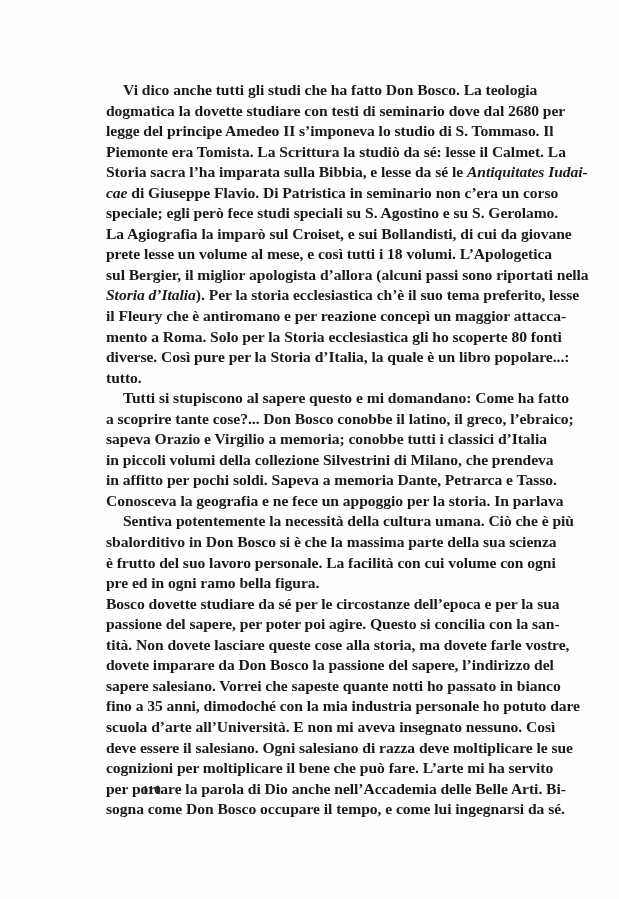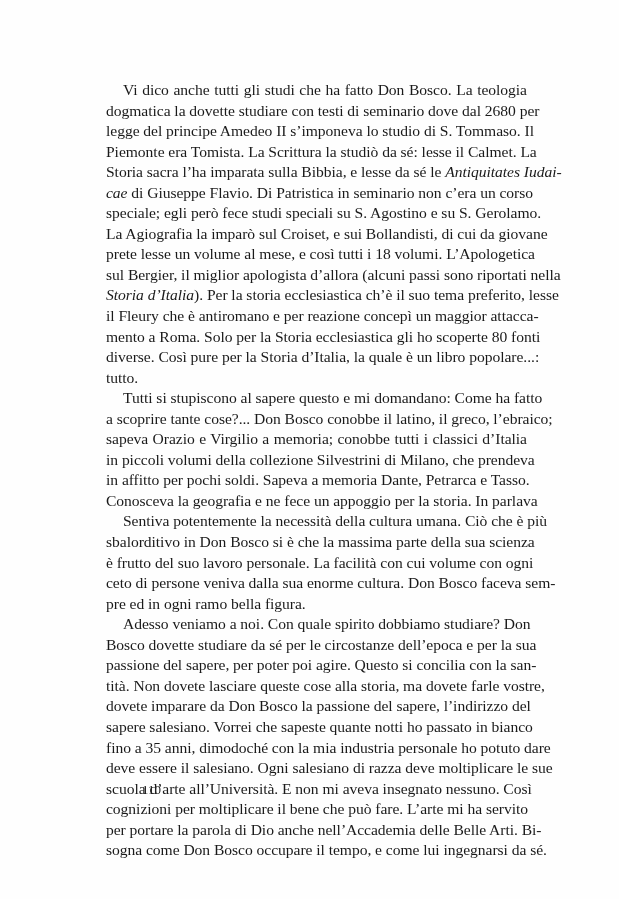--- a/index.html
+++ b/index.html
@@ -1,20 +1,20 @@
 <!DOCTYPE html>
 <html><head>
 <meta charset="utf-8">
 <style>
   html, body { margin: 0; padding: 0; }
   body {
     width: 619px; height: 899px; background: #ffffff; position: relative; overflow: hidden;
     font-family: "Liberation Serif", "DejaVu Serif", serif; color: #1a1a1a;
   }
-  .page { position: absolute; left: 0; top: 0; width: 619px; height: 899px; background: #fefefe; }
+  .page { position: absolute; left: 0; top: 0; width: 619px; height: 899px; background: #fefefe; font-weight: bold; }
   .textblock { position: absolute; left: 106px; top: 80px; width: 421px; }
   .line {
     display: block; height: 20.55px; line-height: 20.55px; font-size: 15.6px;
     white-space: nowrap; text-align: justify; text-align-last: justify; letter-spacing: -0.05px;
   }
   .line.last { text-align-last: left; }
   .line.indent { text-indent: 17px; }
   .page-number {
     position: absolute; left: 106px; top: 782px; font-size: 13px; line-height: 16px; color: #222; margin-left: 36px;
   }
@@ -47,32 +47,30 @@
         <span class="line">a scoprire tante cose?... Don Bosco conobbe il latino, il greco, l’ebraico;</span>
         <span class="line">sapeva Orazio e Virgilio a memoria; conobbe tutti i classici d’Italia</span>
         <span class="line">in piccoli volumi della collezione Silvestrini di Milano, che prendeva</span>
         <span class="line">in affitto per pochi soldi. Sapeva a memoria Dante, Petrarca e Tasso.</span>
         <span class="line">Conosceva la geografia e ne fece un appoggio per la storia. In parlava</span>
       </div>
       <div>
         <span class="line indent">Sentiva potentemente la necessità della cultura umana. Ciò che è più</span>
         <span class="line">sbalorditivo in Don Bosco si è che la massima parte della sua scienza</span>
         <span class="line">è frutto del suo lavoro personale. La facilità con cui volume con ogni</span>
-        <span class="line">ceto di persone veniva dalla sua enorme cultura. Don Bosco faceva sem-</span>
         <span class="line last">pre ed in ogni ramo bella figura.</span>
       </div>
       <div>
-        <span class="line indent">Adesso veniamo a noi. Con quale spirito dobbiamo studiare? Don</span>
         <span class="line">Bosco dovette studiare da sé per le circostanze dell’epoca e per la sua</span>
         <span class="line">passione del sapere, per poter poi agire. Questo si concilia con la san-</span>
         <span class="line">tità. Non dovete lasciare queste cose alla storia, ma dovete farle vostre,</span>
         <span class="line">dovete imparare da Don Bosco la passione del sapere, l’indirizzo del</span>
         <span class="line">sapere salesiano. Vorrei che sapeste quante notti ho passato in bianco</span>
         <span class="line">fino a 35 anni, dimodoché con la mia industria personale ho potuto dare</span>
+        <span class="line">scuola d’arte all’Università. E non mi aveva insegnato nessuno. Così</span>
         <span class="line">deve essere il salesiano. Ogni salesiano di razza deve moltiplicare le sue</span>
-        <span class="line">scuola d’arte all’Università. E non mi aveva insegnato nessuno. Così</span>
         <span class="line">cognizioni per moltiplicare il bene che può fare. L’arte mi ha servito</span>
         <span class="line">per portare la parola di Dio anche nell’Accademia delle Belle Arti. Bi-</span>
         <span class="line">sogna come Don Bosco occupare il tempo, e come lui ingegnarsi da sé.</span>
       </div>
     </div>
   <div class="page-number">110</div>
 </div>
 
 </body></html>

